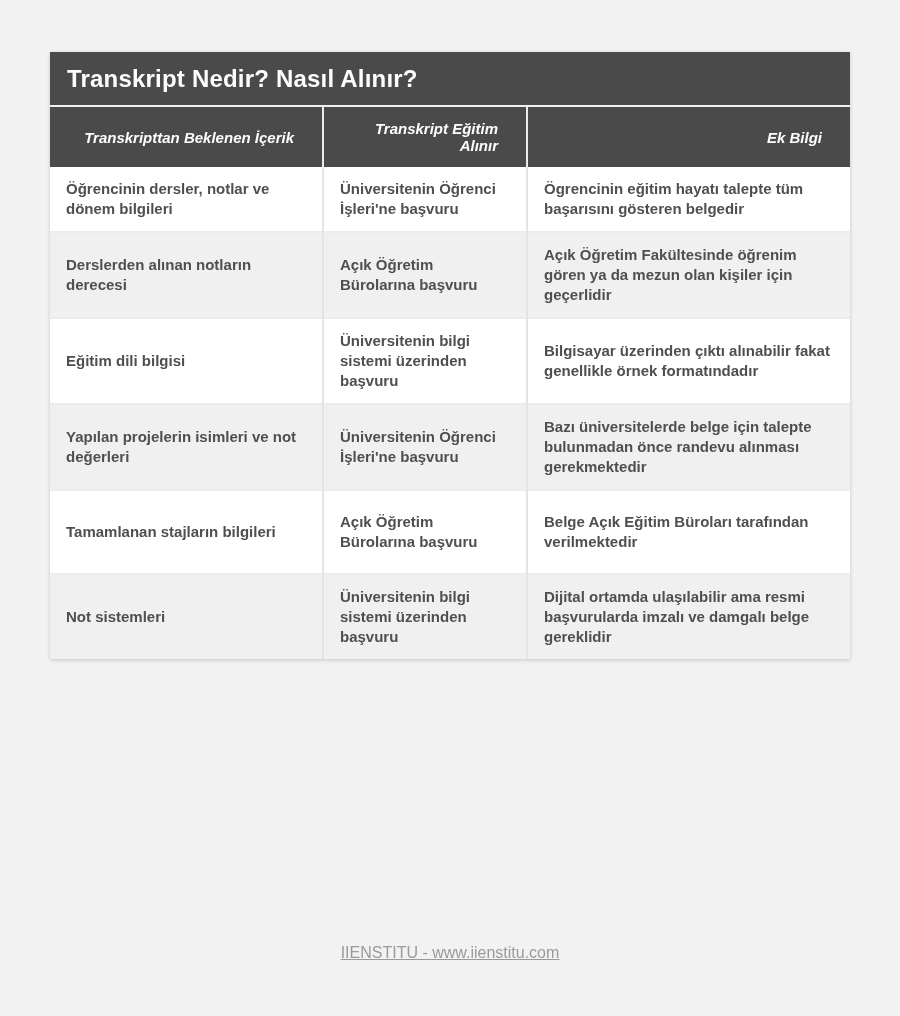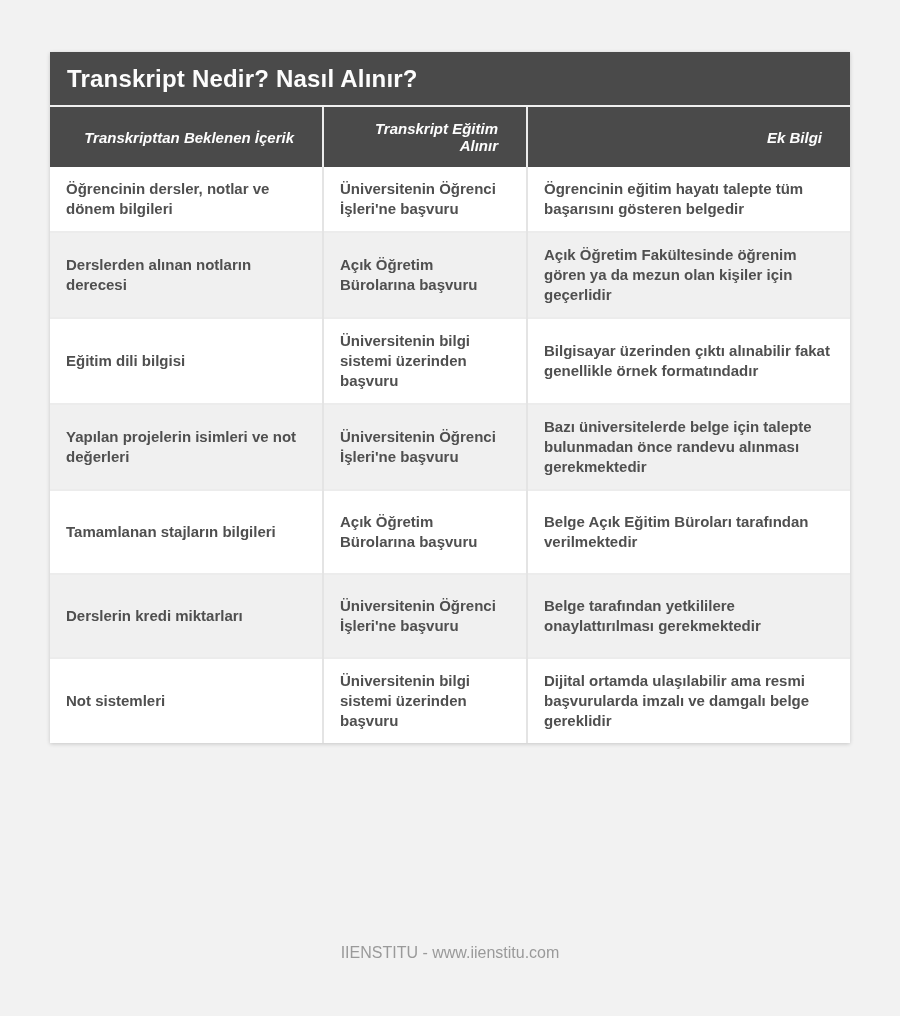--- a/index.html
+++ b/index.html
@@ -86,20 +86,21 @@
   tbody tr:nth-child(10) td { height: 84px; }
 
   .footer {
     position: absolute;
     top: 944px;
     left: 0;
     width: 900px;
     text-align: center;
     font-size: 16px;
     color: #9a9a9a;
+    text-decoration: underline;
   }
 </style>
 </head>
 <body>
 
 <div class="card">
 
   <div class="title-bar">
     <h1>Transkript Nedir? Nasıl Alınır?</h1>
   </div>
@@ -137,25 +138,20 @@
         <td>Yapılan projelerin isimleri ve not değerleri</td>
         <td>Üniversitenin Öğrenci İşleri'ne başvuru</td>
         <td>Bazı üniversitelerde belge için talepte bulunmadan önce randevu alınması gerekmektedir</td>
       </tr>
       <tr>
         <td>Tamamlanan stajların bilgileri</td>
         <td>Açık Öğretim Bürolarına başvuru</td>
         <td>Belge Açık Eğitim Büroları tarafından verilmektedir</td>
       </tr>
       <tr>
-        <td>Derslerin kredi miktarları</td>
-        <td>Üniversitenin Öğrenci İşleri'ne başvuru</td>
-        <td>Belge tarafından yetkililere onaylattırılması gerekmektedir</td>
-      </tr>
-      <tr>
         <td>Not sistemleri</td>
         <td>Üniversitenin bilgi sistemi üzerinden başvuru</td>
         <td>Dijital ortamda ulaşılabilir ama resmi başvurularda imzalı ve damgalı belge gereklidir</td>
       </tr>
     </tbody>
   </table>
 
 </div>
 
 <div class="footer">IIENSTITU - www.iienstitu.com</div>

